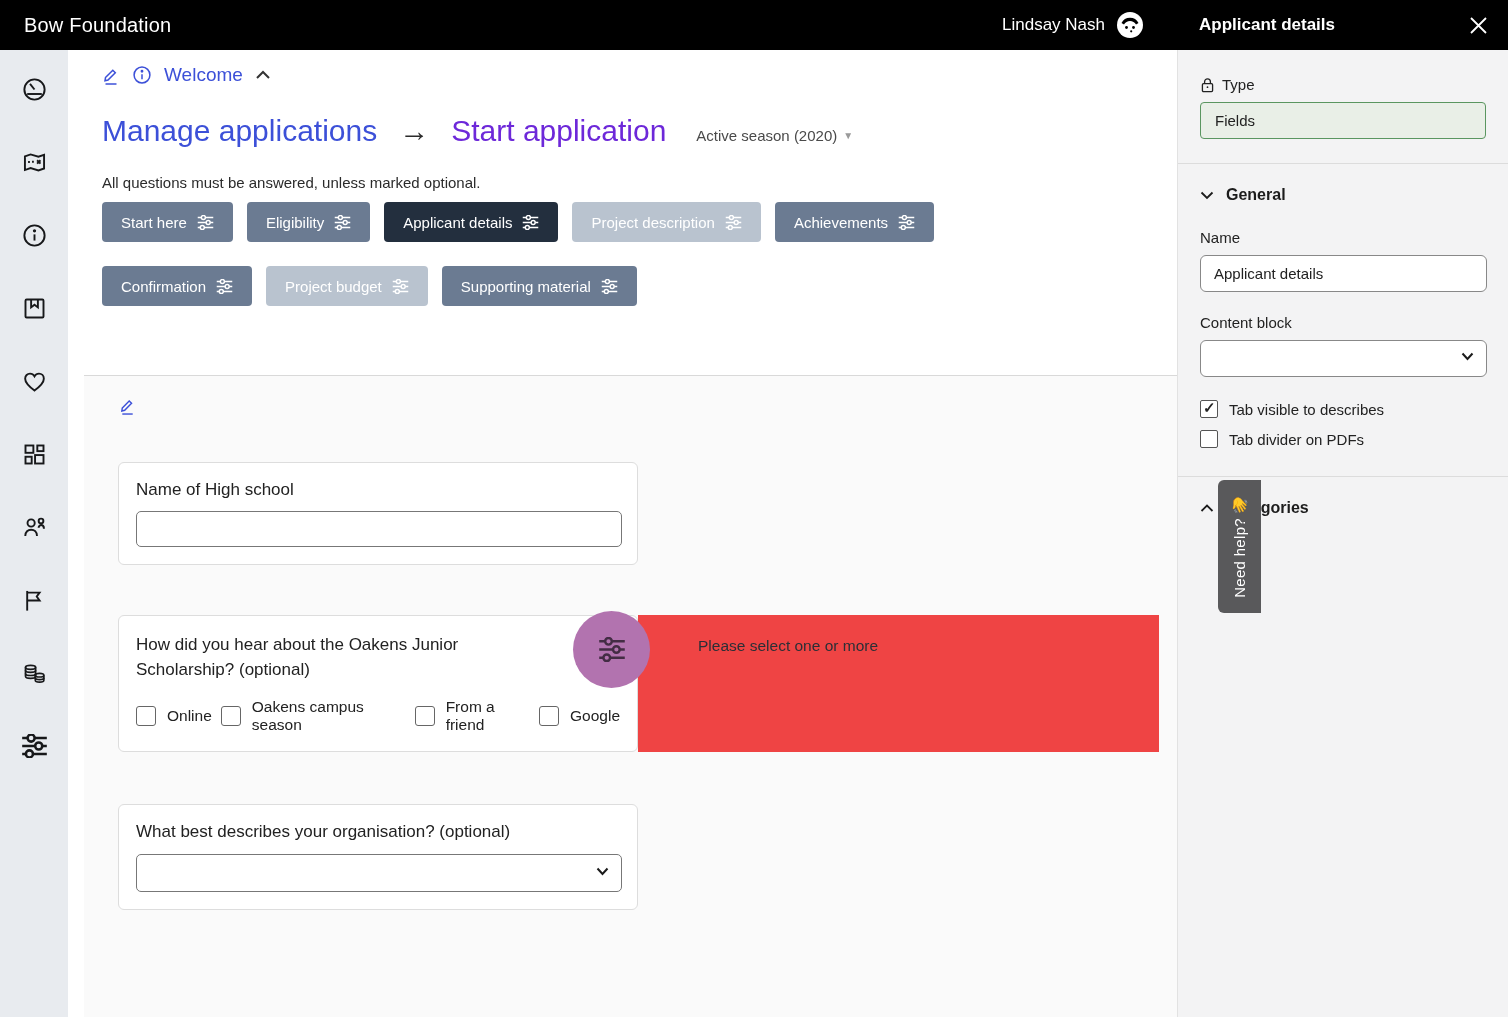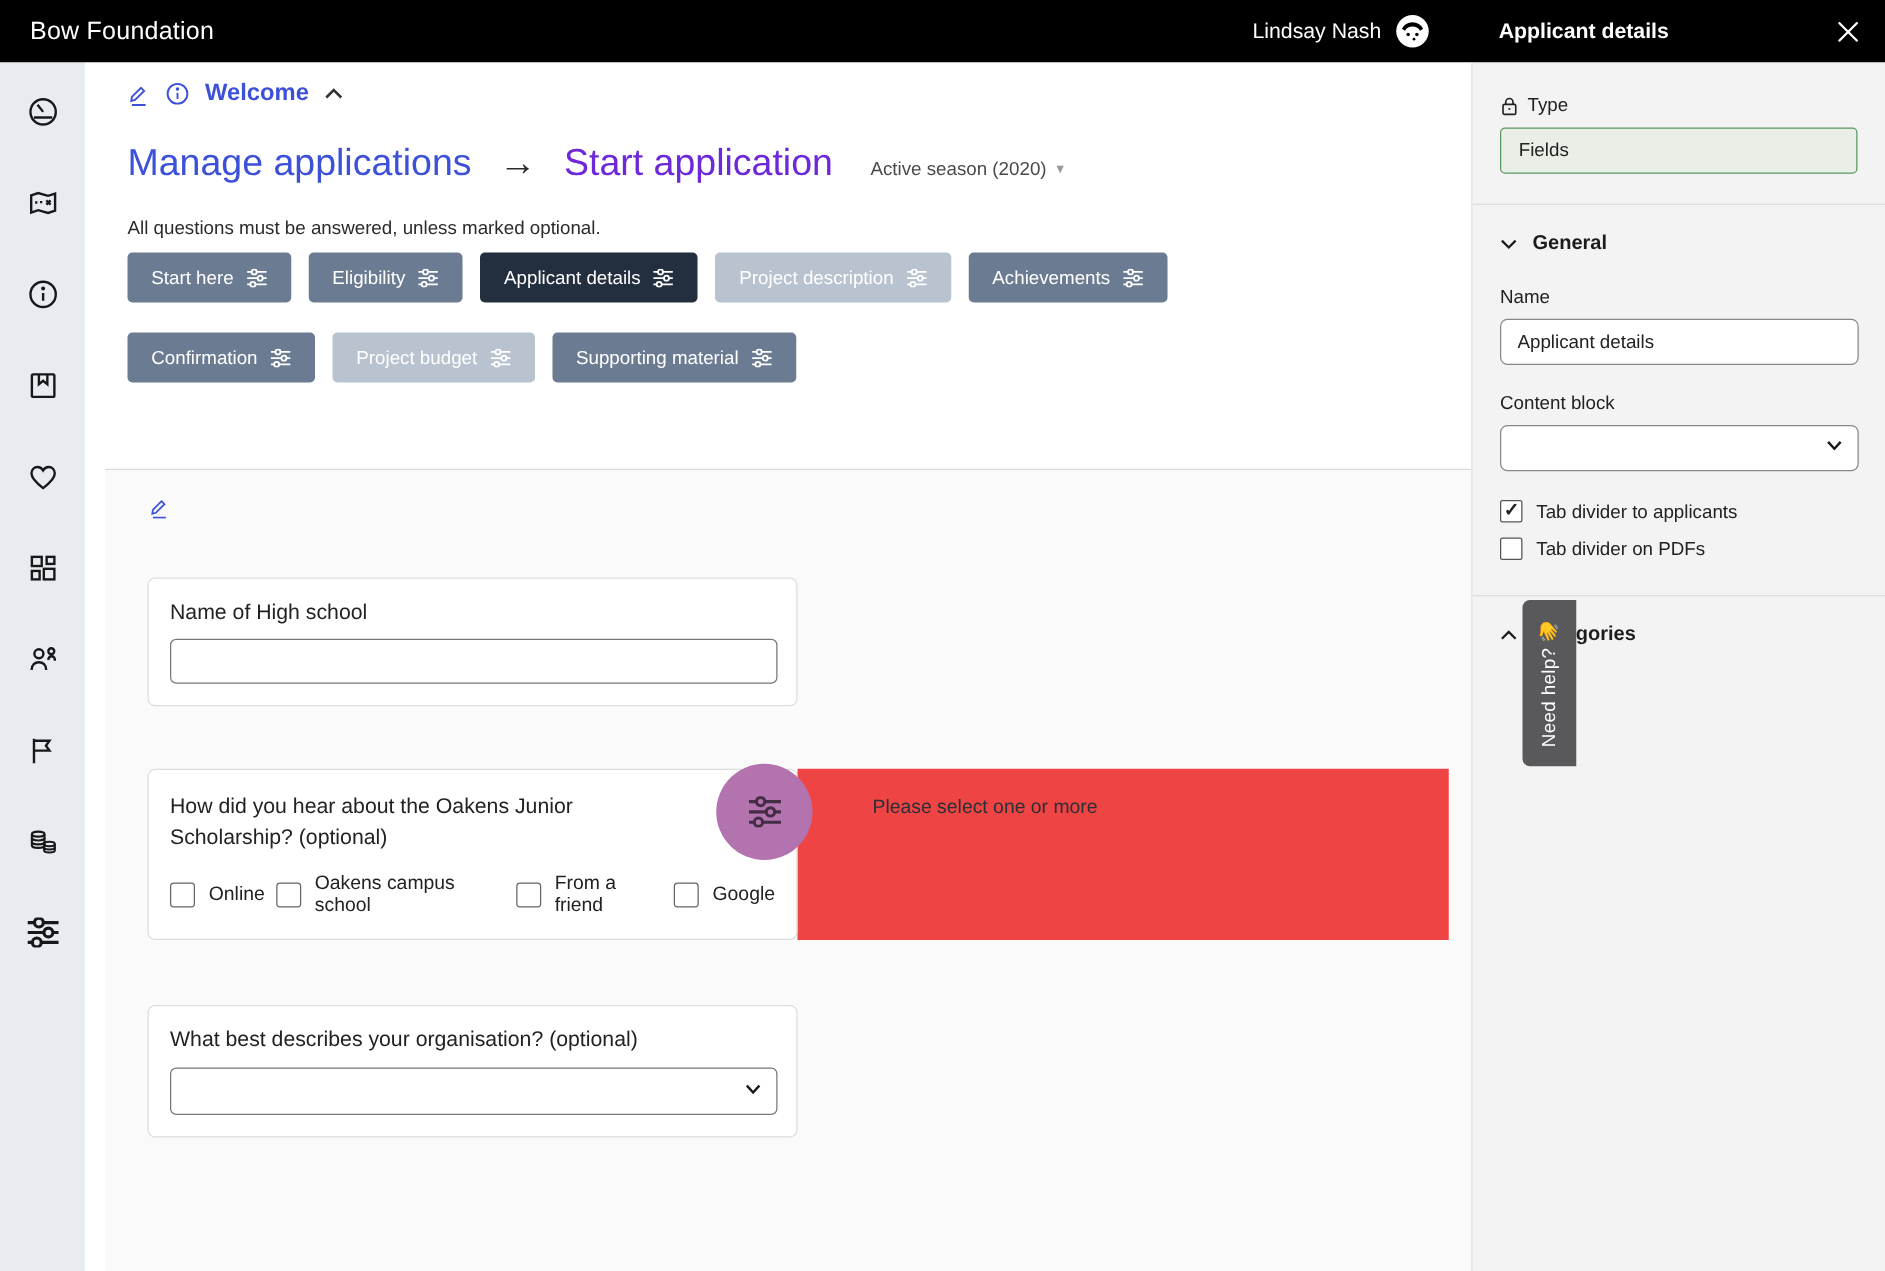--- a/index.html
+++ b/index.html
@@ -15,21 +15,21 @@
   .username { font-size:17px; }
   .panel-title { position:absolute; left:1199px; font-size:17px; font-weight:600; }
   .closebtn { position:absolute; right:18px; top:13px; width:24px; height:24px; display:flex; align-items:center; justify-content:center; cursor:pointer; }
 
   
   .sidebar { position:absolute; top:50px; left:0; width:68px; height:967px; background:#e8ebef; display:flex; flex-direction:column; align-items:center; padding-top:25px; gap:45px; }
   .sb-item { width:28px; height:28px; display:flex; align-items:center; justify-content:center; cursor:pointer; color:#17181a; }
 
   
   .main { position:absolute; top:50px; left:68px; width:1109px; height:967px; background:#fff; }
-  .welcome-row { display:flex; align-items:center; gap:12px; padding:14px 0 0 34px;font-weight:bold; }
+  .welcome-row { display:flex; align-items:center; gap:12px; padding:14px 0 0 34px; }
   .welcome-link { color:#3c50d8; font-size:19px; cursor:pointer; }
   .icon-btn { display:flex; align-items:center; justify-content:center; cursor:pointer; }
   .config-row { position:absolute; top:68px; right:34px; display:flex; align-items:center; gap:12px; }
   .config-label { font-size:15px; color:#222; }
   .toggle { width:97px; height:27px; border-radius:14px; background:#3e8a43; border:1px solid #2e6f33; position:relative; cursor:pointer; }
   .toggle-text { position:absolute; left:17px; top:6px; color:#fff; font-size:12px; font-weight:bold; letter-spacing:.5px; }
   .toggle-knob { position:absolute; right:3px; top:2px; width:21px; height:21px; border-radius:50%; background:#fff; }
 
   .heading-row { display:flex; align-items:baseline; gap:30px; padding:28px 0 0 34px; }
   .crumb-link { color:#3c50d8; font-size:30px; font-weight:400; cursor:pointer; }
@@ -375,21 +375,21 @@
       <div class="q2-row">
         <div class="card q2-card">
           <div class="card-q q2-question">How did you hear about the Oakens Junior Scholarship? (optional)</div>
           <div class="opts">
             <label class="opt">
               <span class="cbox"></span>
               <span>Online</span>
             </label>
             <label class="opt">
               <span class="cbox"></span>
-              <span>Oakens campus school</span>
+              <span>Oakens campus season</span>
             </label>
             <label class="opt">
               <span class="cbox"></span>
               <span>From a friend</span>
             </label>
             <label class="opt">
               <span class="cbox"></span>
               <span>Google</span>
             </label>
           </div>
@@ -459,21 +459,21 @@
       <span class="sel-caret">
           <svg width="13" height="9" viewBox="0 0 13 9" fill="none" stroke="#1b1b1b" stroke-width="2">
             <path d="M1.5,1.5 L6.5,7 L11.5,1.5"></path>
           </svg>
         </span>
     </div>
 
     <div class="pchecks">
       <label class="pcheck">
         <span class="pbox is-checked"></span>
-        <span>Tab divider to applicants</span>
+        <span>Tab visible to describes</span>
       </label>
       <label class="pcheck">
         <span class="pbox"></span>
         <span>Tab divider on PDFs</span>
       </label>
     </div>
 
     <div class="divider" style="margin-top:28px;"></div>
 
     <div class="sec-header">

